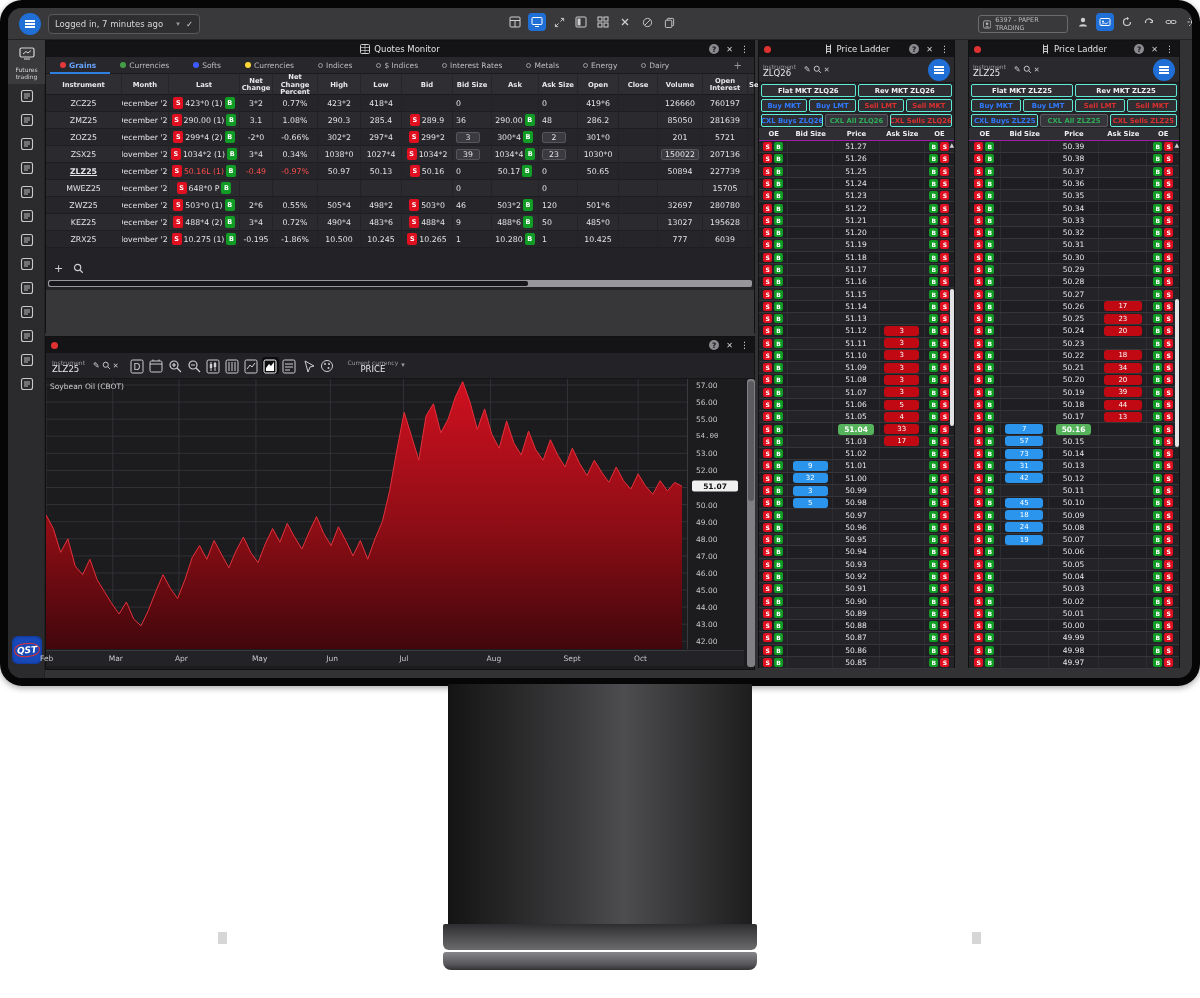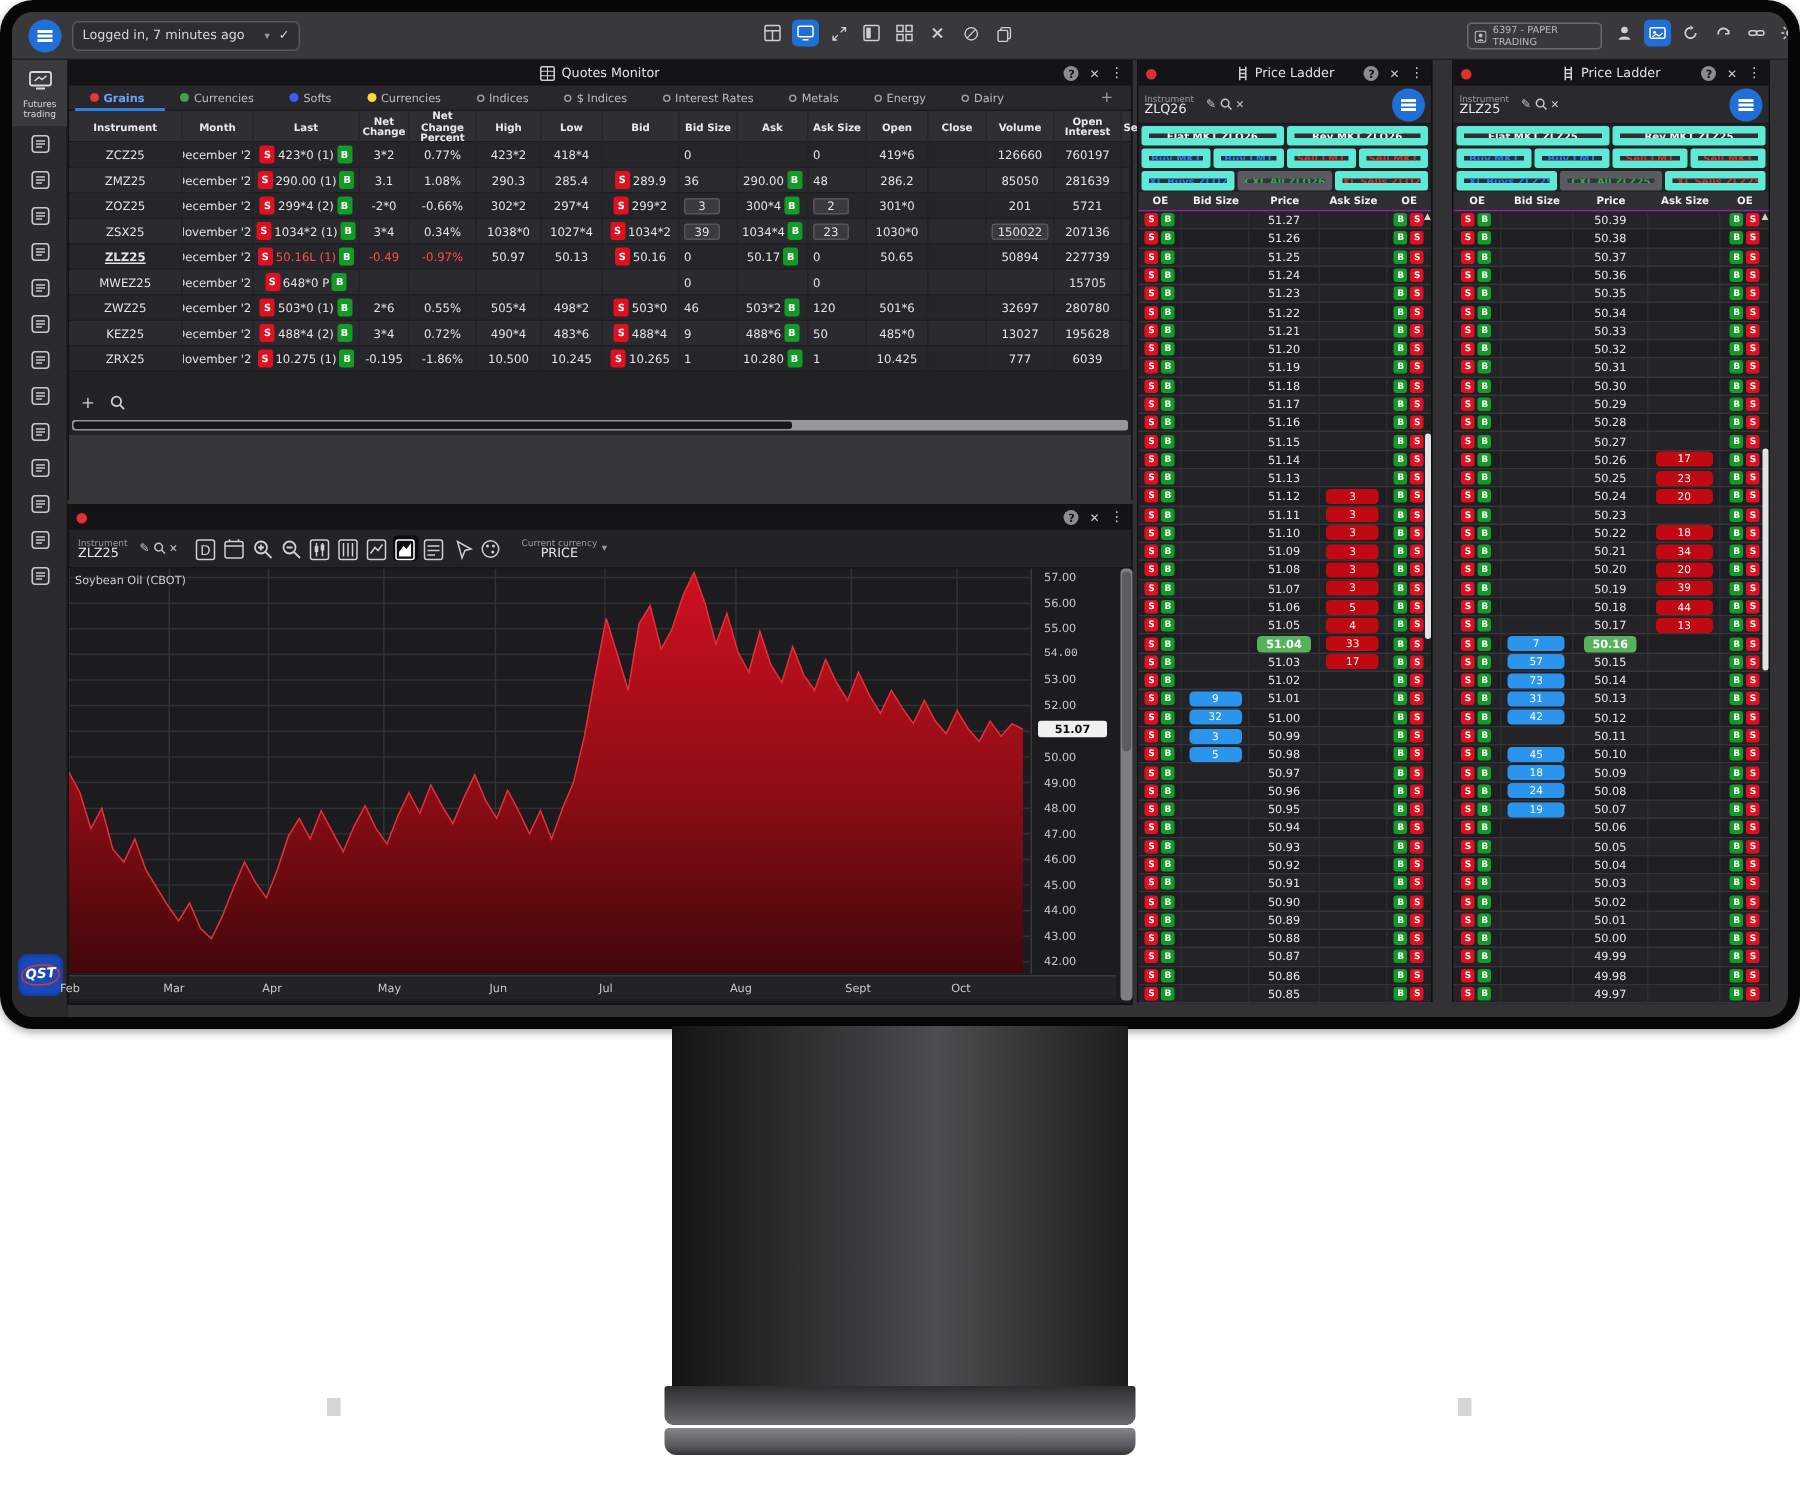--- a/index.html
+++ b/index.html
@@ -84,21 +84,21 @@
   .vscroll { position:absolute; right:1px; top:0; width:8px; height:288px; background:#808084; border-radius:3px; }
   .vscroll .vthumb { position:absolute; left:1px; width:6px; background:#5c5c60; border-radius:3px; }
 
   
   .ladder { background:#232327; }
   #ladder-0 { left:750px; top:32px; width:197px; height:628px; }
   #ladder-1 { left:960px; top:32px; width:212px; height:628px; }
   .instr-row { height:26px; background:#2a2a2e; display:flex; align-items:center; padding:0 4px; border-bottom:1px solid #18181b; }
   .blue-circle { width:22px; height:22px; border-radius:50%; background:#1f6fd6; margin-left:auto; display:flex; align-items:center; justify-content:center; }
   .lad-btn-row { display:flex; gap:2px; padding:1px 2px; }
-  .lad-btn { flex:1; height:13px; background:#2e2e33; border:5px solid #5eead4; border-radius:2px; color:#f0f0f2; font-size:6.8px; font-weight:bold; display:flex; align-items:center; justify-content:center; white-space:nowrap; overflow:hidden; }
+  .lad-btn { flex:1; height:13px; background:#2e2e33; border:1px solid #5eead4; border-radius:2px; color:#f0f0f2; font-size:6.8px; font-weight:bold; display:flex; align-items:center; justify-content:center; white-space:nowrap; overflow:hidden; }
   .lad-btn.buy { color:#2e7bff; } .lad-btn.sell { color:#d93030; } .lad-btn.cxl-all { color:#2fae57; background:#35353b; border-color:#5a5a60; }
   .lad-head { display:flex; height:13px; background:#2e2e33; border-bottom:1px solid #a21caf; }
   .lad-head div { color:#f0f0f2; font-size:6.8px; font-weight:bold; display:flex; align-items:center; justify-content:center; }
   .lad-rows { display:flex; flex-direction:column; position:relative; }
   .lad-row { flex:1; display:flex; border-bottom:1px solid #35353a; align-items:center; }
   .lad-row:nth-child(odd){ background:#242428; } .lad-row:nth-child(even){ background:#1f1f23; }
   .lc { display:flex; align-items:center; justify-content:center; height:100%; border-right:1px solid #2c2c31; }
   .w-oe{ width:15%; gap:2px; } .w-bid{ width:23%; } .w-price{ width:24%; } .w-ask{ width:23%; }
   .lbdg { width:9px; height:9px; border-radius:2px; color:#fff; font-size:6px; font-weight:bold; display:flex; align-items:center; justify-content:center; }
   .lbdg.s{ background:#e01021; } .lbdg.b{ background:#119c26; }

